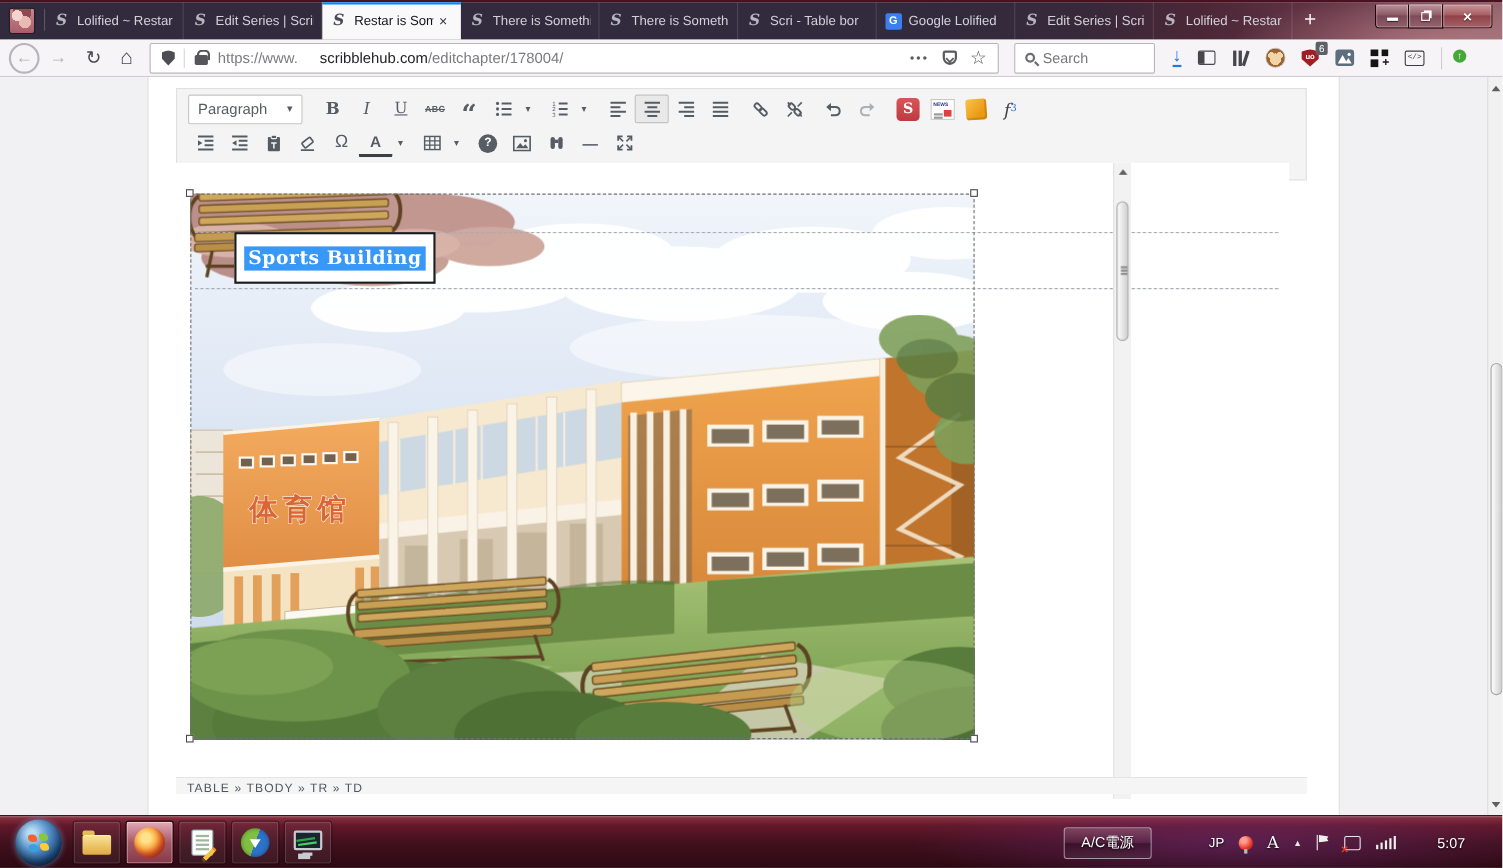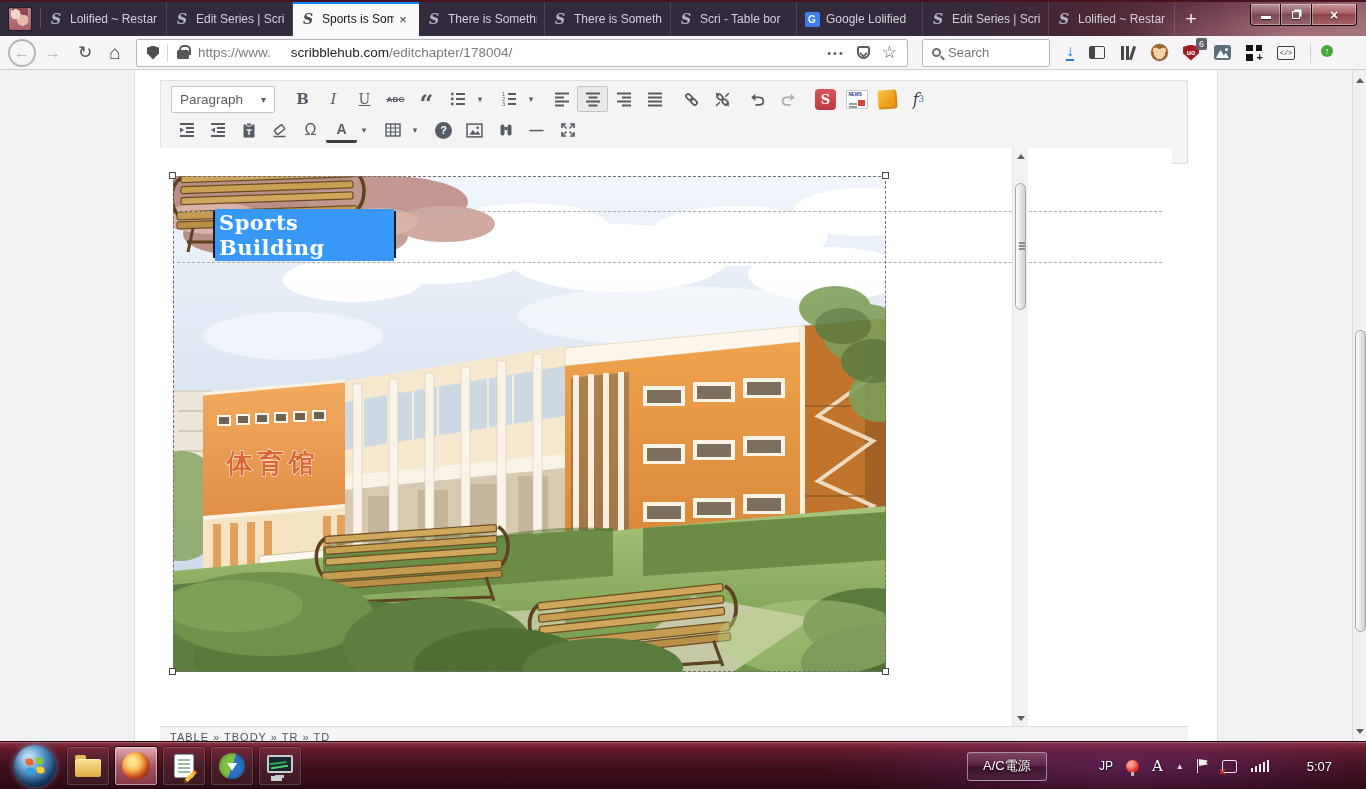--- a/index.html
+++ b/index.html
@@ -172,34 +172,34 @@
 
   .mce-content { position:absolute; left:160px; top:78px; width:1012px; height:578px; background:#fff; overflow:hidden;}
   .illus { position:absolute; left:13px; top:28px; width:713px; height:496px; }
   .img-selection { position:absolute; left:13px; top:28px; width:713px; height:496px;
     border:1px dashed #707070; pointer-events:none; }
   .handle { position:absolute; width:7px; height:7px; background:#fff; border:1px solid #474747; }
   .cell-dash { position:absolute; border-top:1px dashed #a8adb3; height:0; left:17px; width:985px; }
   .caption-box { position:absolute; left:53px; top:63px; width:183px; height:47px; background:#fff;
     border:2px solid #1c1c1c; display:flex; align-items:center; justify-content:center; }
   .caption-sel { background:#3898f8; color:#fff; font-family:"DejaVu Serif",serif;
-    font-weight:bold; font-size:21px; padding:1px 4px; letter-spacing:.5px; }
+    font-weight:bold; font-size:17px; padding:1px 4px; letter-spacing:.5px; }
 
   .scrollbar { position:absolute; background:#f2f2f2; }
   .sb-inner { left:1012px; top:78px; width:16px; height:578px; border-left:1px solid #e4e4e4; }
   .sb-arrow { position:absolute; left:0; width:100%; height:16px; display:flex; align-items:center; justify-content:center;}
   .tri-up { width:0; height:0; border-left:4px solid transparent; border-right:4px solid transparent;
     border-bottom:5px solid #606060; }
   .tri-down { width:0; height:0; border-left:4px solid transparent; border-right:4px solid transparent;
     border-top:5px solid #606060; }
   .sb-thumb { position:absolute; left:2px; width:11px; border:1px solid #a5a5a5; border-radius:6px;
     background:linear-gradient(90deg,#fdfdfd,#cfcfcf); }
   .sb-grip { position:absolute; left:2px; width:6px; height:1.5px; background:#8f8f8f;
     box-shadow:0 3px 0 #8f8f8f, 0 6px 0 #8f8f8f; }
-  .mce-status { position:absolute; left:160px; top:656px; width:1028px; height:15px;
+  .mce-status { position:absolute; left:160px; top:636px; width:1028px; height:15px;
     background:#f5f5f5; border-top:1px solid #ddd; overflow:hidden;
     font-size:11px; color:#50555b; padding:4px 0 0 10px; letter-spacing:1px; }
   .sb-browser { left:1352px; top:0; width:14px; height:671px; border-left:1px solid #dcdcdc; background:#f1f1f1;}
 
   
   .taskbar { position:absolute; left:0; top:741px; width:1366px; height:48px;
     background:
       radial-gradient(ellipse 420px 60px at 1120px 24px, rgba(120,50,140,.45), transparent 70%),
       linear-gradient(#8e3242 0%,#62182a 18%,#41101d 52%,#2c0912 100%);
     border-top:1px solid #1a0508; box-shadow:inset 0 1px 0 rgba(255,255,255,.25); }
@@ -278,21 +278,21 @@
     <div class="tab">
       <span class="fav fav-s">S</span>
       <span class="tab-title">Lolified ~ Restar</span>
     </div>
     <div class="tab">
       <span class="fav fav-s">S</span>
       <span class="tab-title">Edit Series | Scrib</span>
     </div>
     <div class="tab active">
       <span class="fav fav-s">S</span>
-      <span class="tab-title">Sports is Som</span>
+      <span class="tab-title">Restar is Som</span>
       <span class="tab-close">×</span>
     </div>
     <div class="tab">
       <span class="fav fav-s">S</span>
       <span class="tab-title">There is Somethi</span>
     </div>
     <div class="tab">
       <span class="fav fav-s">S</span>
       <span class="tab-title">There is Someth</span>
     </div>

